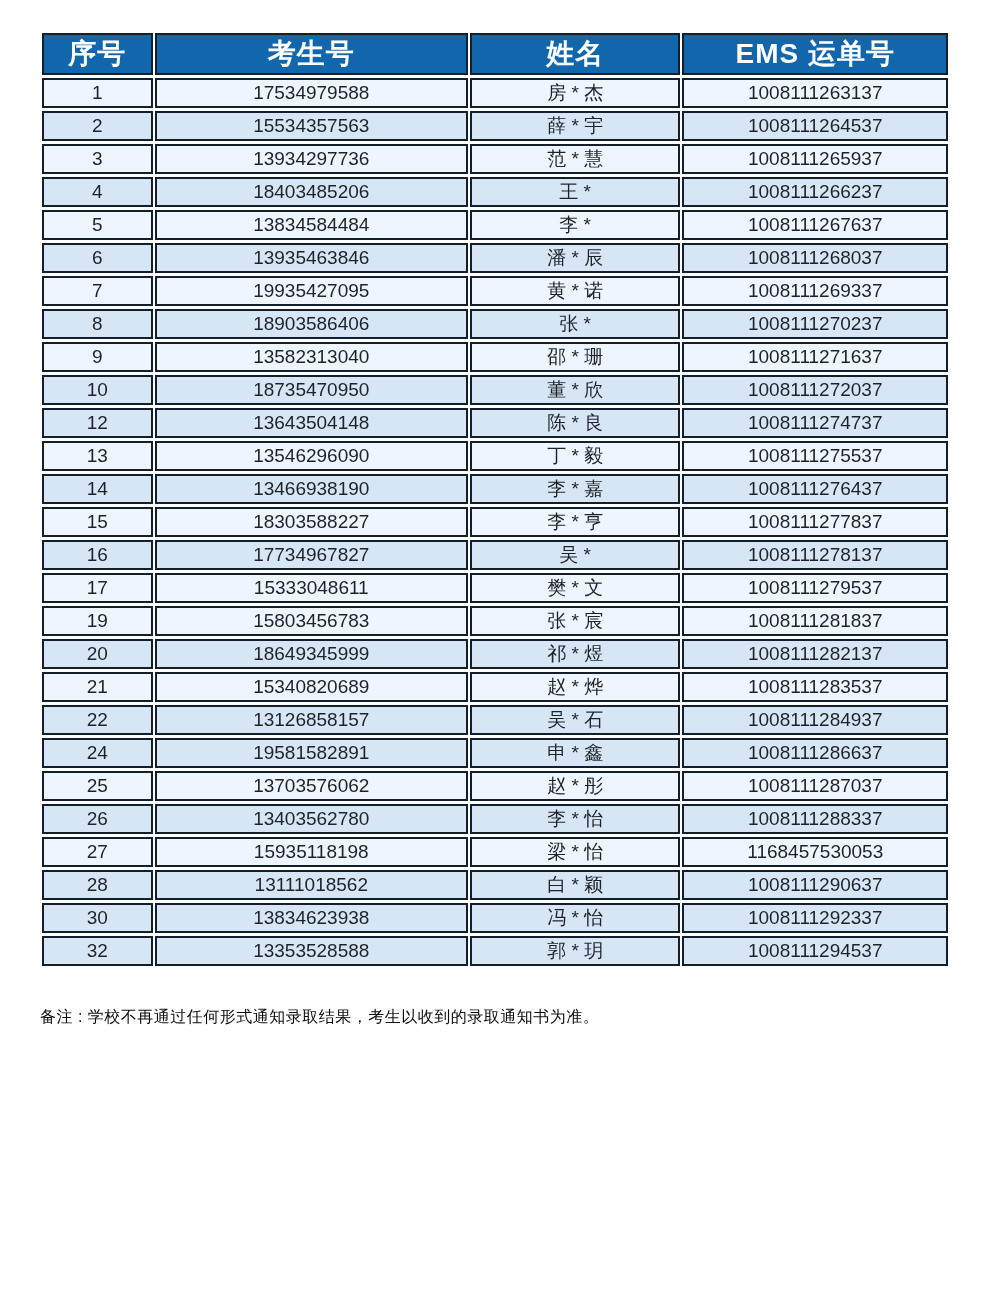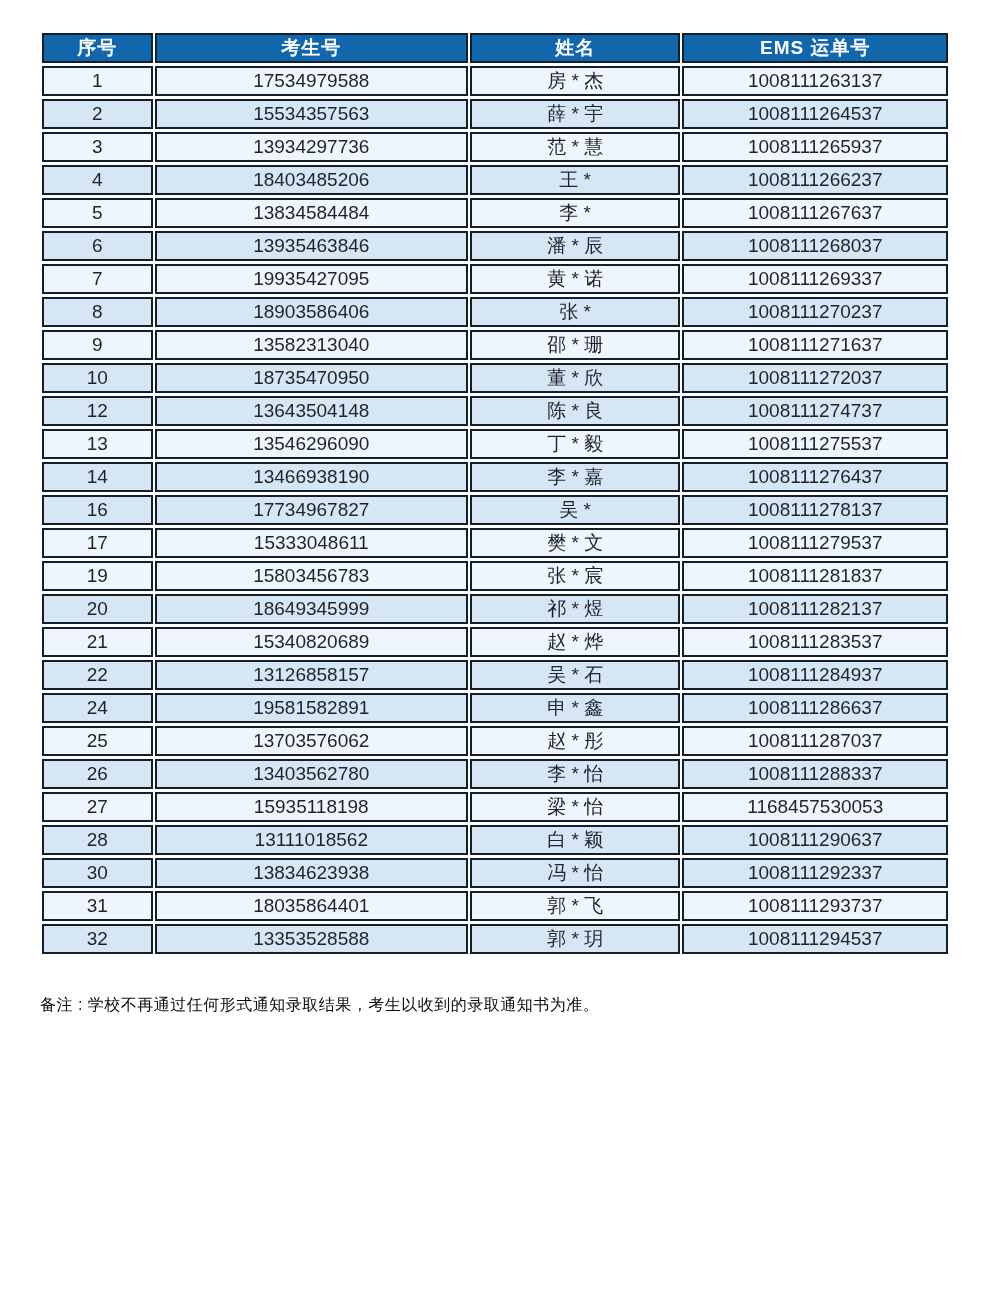--- a/index.html
+++ b/index.html
@@ -37,21 +37,21 @@
     border: 2px solid var(--border);
     text-align: center;
     vertical-align: middle;
     height: 30px;
     overflow: hidden;
     white-space: nowrap;
   }
   th {
     background: var(--header-bg);
     color: var(--header-fg);
-    font-size: 19px;
+    font-size: 28px;
     font-weight: bold;
     letter-spacing: 1px;
   }
   td {
     color: var(--cell-fg);
     font-size: 19px;
   }
   tr.odd  td { background: var(--row-odd); }
   tr.even td { background: var(--row-even); }
   .note {
@@ -154,20 +154,26 @@
           <td>13546296090</td>
           <td>丁 * 毅</td>
           <td>1008111275537</td>
         </tr>
         <tr class="even">
           <td>14</td>
           <td>13466938190</td>
           <td>李 * 嘉</td>
           <td>1008111276437</td>
         </tr>
+        <tr class="odd">
+          <td>15</td>
+          <td>18303588227</td>
+          <td>李 * 亨</td>
+          <td>1008111277837</td>
+        </tr>
         <tr class="even">
           <td>16</td>
           <td>17734967827</td>
           <td>吴 *</td>
           <td>1008111278137</td>
         </tr>
         <tr class="odd">
           <td>17</td>
           <td>15333048611</td>
           <td>樊 * 文</td>
@@ -226,26 +232,20 @@
           <td>13111018562</td>
           <td>白 * 颖</td>
           <td>1008111290637</td>
         </tr>
         <tr class="even">
           <td>30</td>
           <td>13834623938</td>
           <td>冯 * 怡</td>
           <td>1008111292337</td>
         </tr>
-        <tr class="odd">
-          <td>31</td>
-          <td>18035864401</td>
-          <td>郭 * 飞</td>
-          <td>1008111293737</td>
-        </tr>
         <tr class="even">
           <td>32</td>
           <td>13353528588</td>
           <td>郭 * 玥</td>
           <td>1008111294537</td>
         </tr>
       </tbody>
   </table>
 
   <p class="note">备注 : 学校不再通过任何形式通知录取结果，考生以收到的录取通知书为准。</p>

